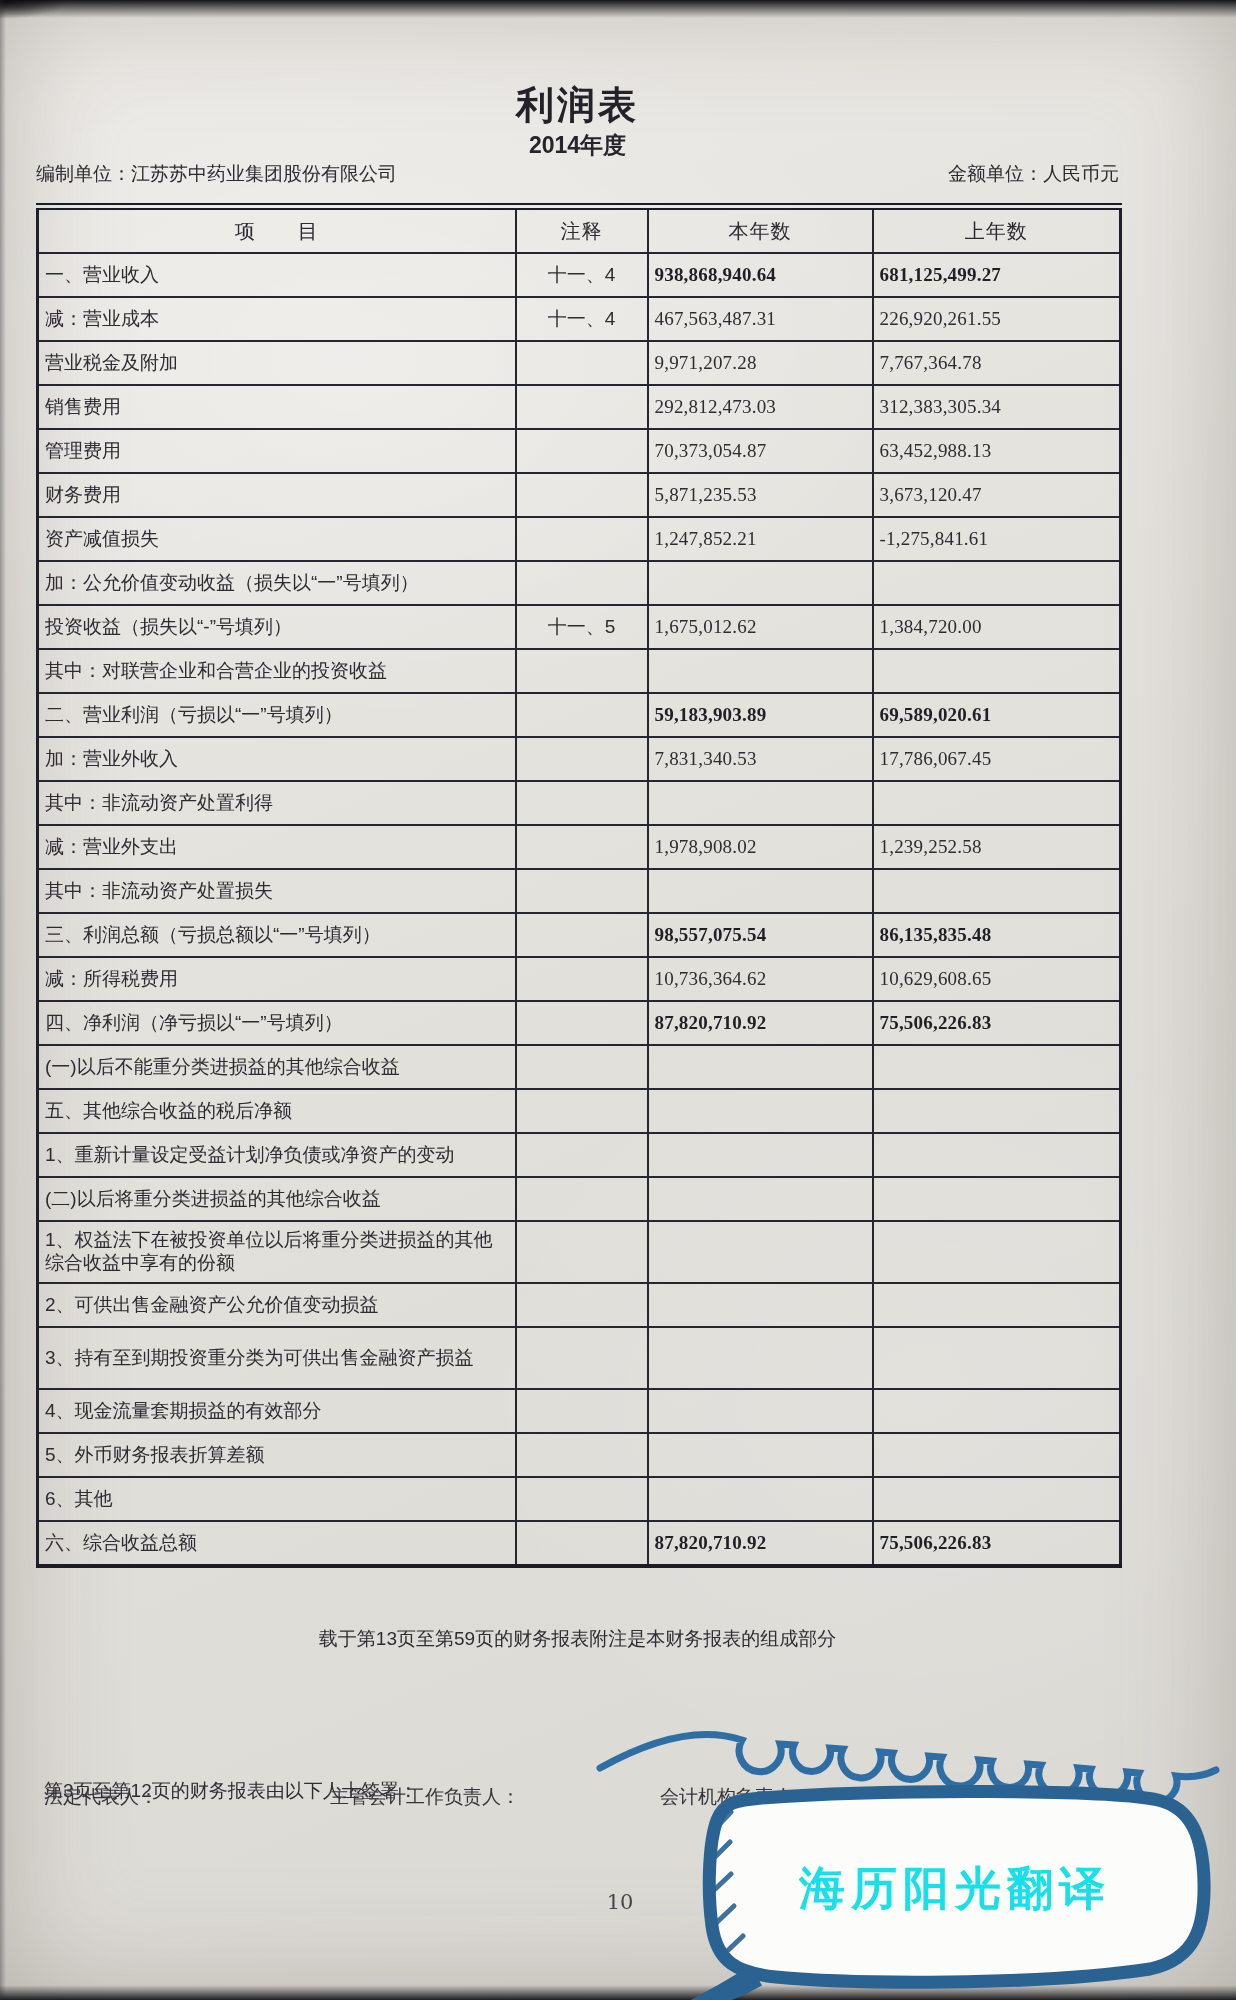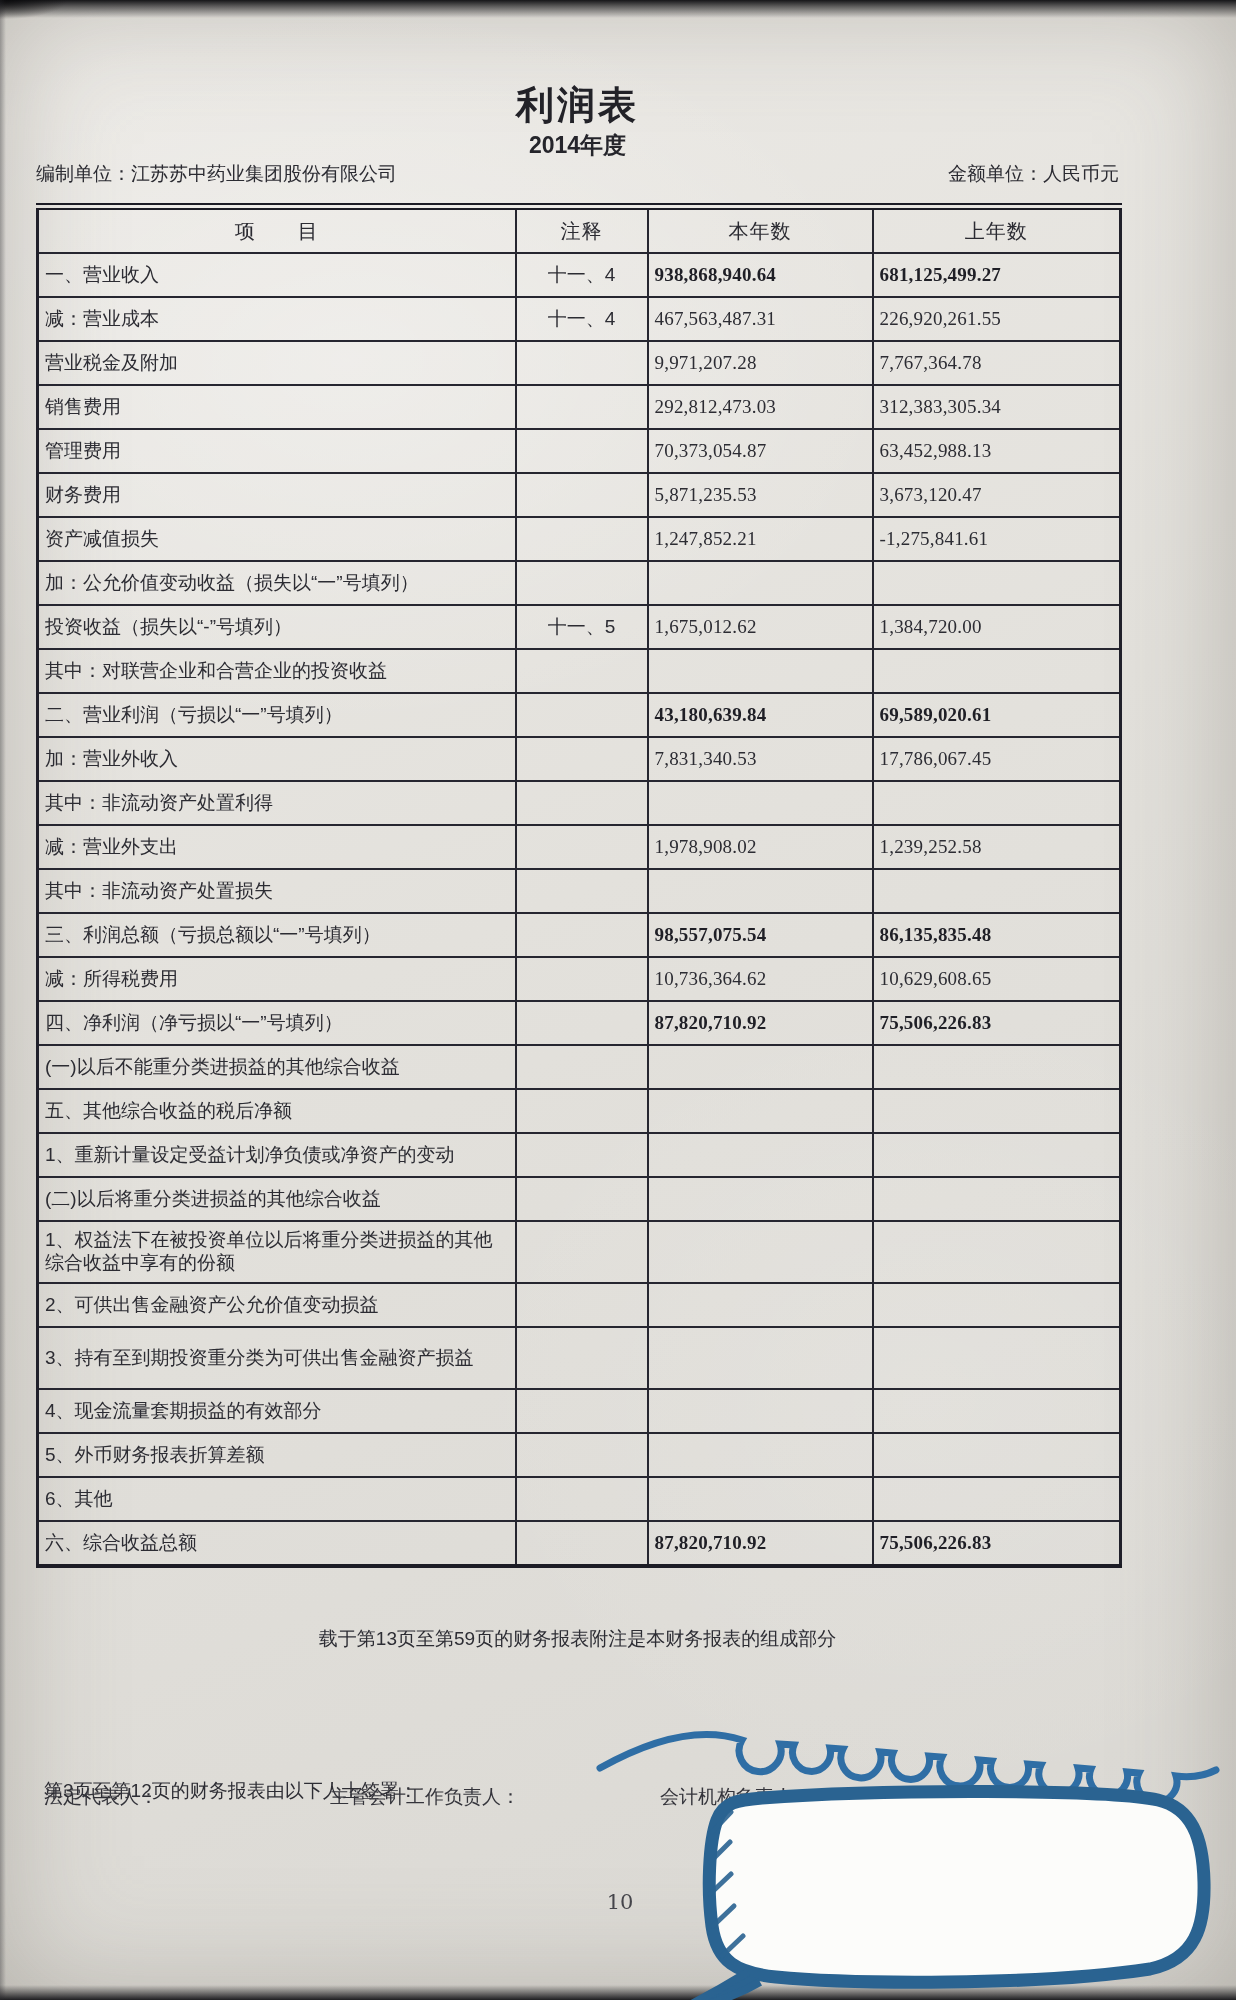--- a/index.html
+++ b/index.html
@@ -153,21 +153,21 @@
         </tr>
         <tr>
           <td class="c-item ind2">其中：对联营企业和合营企业的投资收益</td>
           <td class="c-note"></td>
           <td class="c-num"></td>
           <td class="c-num"></td>
         </tr>
         <tr>
           <td class="c-item ind0">二、营业利润（亏损以“一”号填列）</td>
           <td class="c-note"></td>
-          <td class="c-num total">43,180,639.84</td>
+          <td class="c-num total">59,183,903.89</td>
           <td class="c-num total">69,589,020.61</td>
         </tr>
         <tr>
           <td class="c-item ind1">加：营业外收入</td>
           <td class="c-note"></td>
           <td class="c-num">7,831,340.53</td>
           <td class="c-num">17,786,067.45</td>
         </tr>
         <tr>
           <td class="c-item ind2">其中：非流动资产处置利得</td>
@@ -306,14 +306,15 @@
 
     <g stroke="#2a6391" stroke-width="5" stroke-linecap="round" opacity="0.9">
       <line x1="712" y1="1832" x2="731" y2="1812"></line>
       <line x1="710" y1="1862" x2="730" y2="1842"></line>
       <line x1="710" y1="1894" x2="731" y2="1874"></line>
       <line x1="713" y1="1926" x2="734" y2="1906"></line>
       <line x1="722" y1="1956" x2="743" y2="1936"></line>
     </g>
     <path d="M 748 1972 C 722 1988 700 2000 676 2012 C 706 2006 736 1996 760 1982" fill="#2a6391" stroke="#2a6391" stroke-width="8" stroke-linejoin="round"></path>
   </svg>
+  <div class="wm-text">海历阳光翻译</div>
 
 </div>
 
 </body></html>

